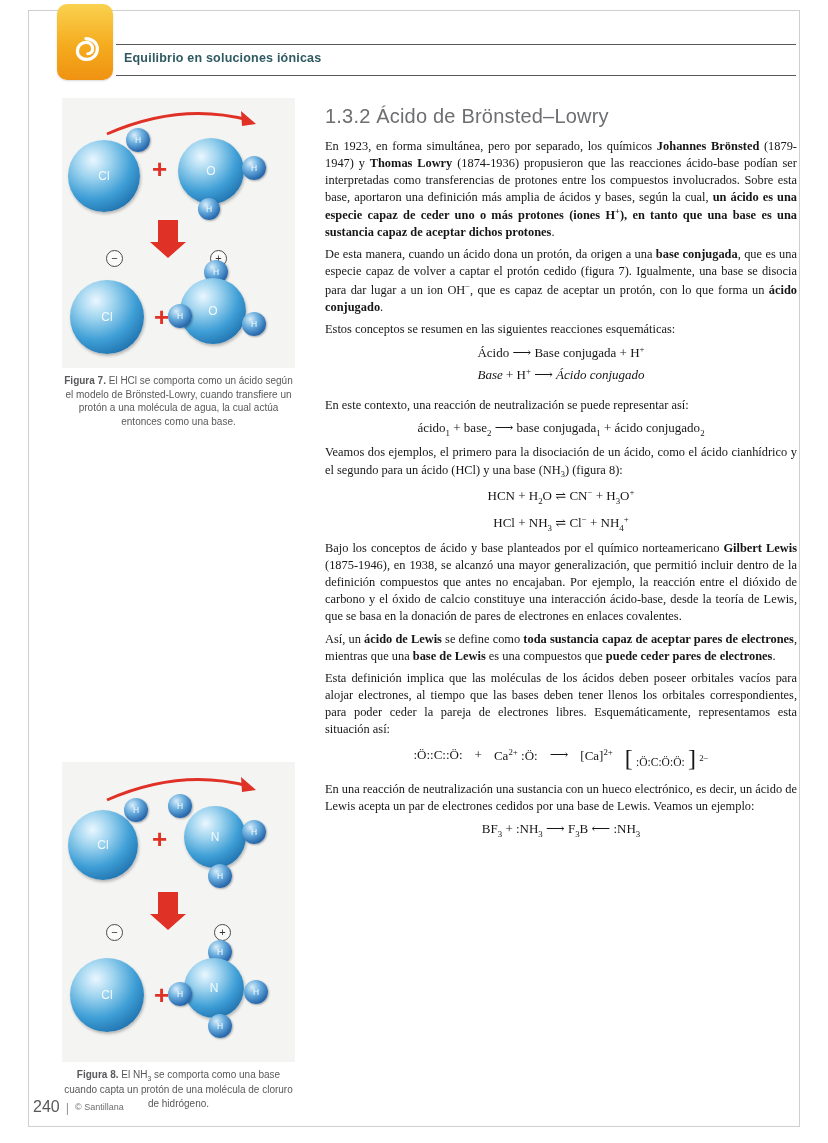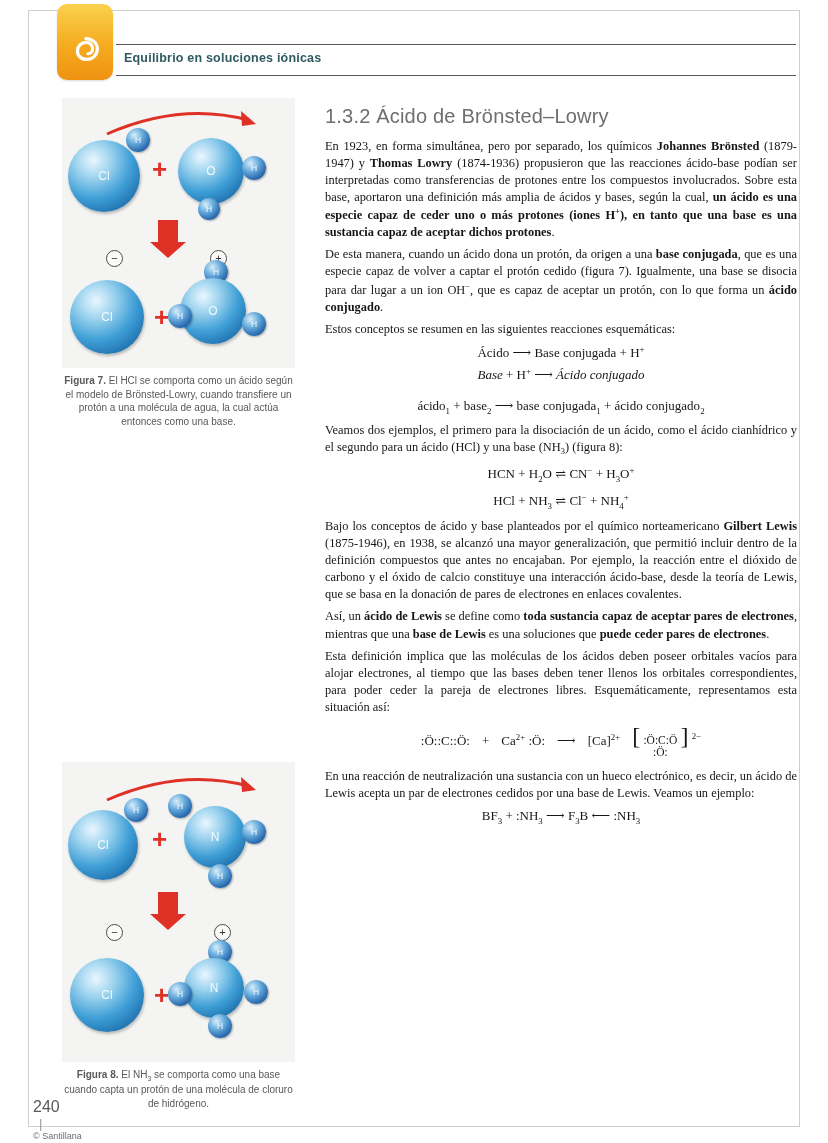--- a/index.html
+++ b/index.html
@@ -23,22 +23,22 @@
   .main-col p{margin:0 0 5px;text-align:justify;}
   .section-heading{font-family:"Liberation Sans",sans-serif;font-weight:400;color:#6d6e71;
         font-size:20px;margin:2px 0 7px;letter-spacing:.2px;}
   .section-heading.second{margin-top:10px;}
   sup,sub{font-size:.68em;}
   .b{font-weight:bold;margin-top:12px;} .i{font-style:italic;}
   .eq{display:block;text-align:center;margin:2px 0 6px;font-size:13px;
       font-family:"Liberation Serif","DejaVu Serif","DejaVu Sans",serif;}
   .eq-block{margin:2px 0 12px;}
   .eq-block .eq{margin:0 0 3px;}
-  .lewis{display:flex;justify-content:center;align-items:center;gap:12px;margin:8px 0 10px;}
-  .stack{display:inline-flex;flex-direction:column;line-height:1.05;font-size:11.5px;text-align:center;}
+  .lewis{display:flex;justify-content:center;align-items:flex-start;gap:12px;margin:8px 0 10px;}
+  .stack{display:inline-flex;flex-direction:row;line-height:1.05;font-size:11.5px;text-align:center;}
   .bigbr{font-size:24px;font-weight:300;line-height:1;}
   
   .fig-panel{position:relative;width:233px;background:#f4f4f2;overflow:hidden;}
   .fig7{height:270px;}
   .fig8{height:300px;margin-top:334px;}
   .caption{font-family:"Liberation Sans",sans-serif;font-size:10px;line-height:1.35;
            color:#58595b;margin:6px 0 0;text-align:center;}
   .sphere{position:absolute;border-radius:50%;display:flex;align-items:center;justify-content:center;
           color:#f2faff;font-family:"Liberation Sans",sans-serif;}
   .sphere.big{background:radial-gradient(circle at 35% 28%, #eaf7ff 0%, #9fd4ef 25%, #3f9fd6 55%, #1a6aa8 85%, #0f4c86 100%);
@@ -49,22 +49,22 @@
           font-family:"Liberation Sans",sans-serif;line-height:1;}
   .down-arrow{position:absolute;width:36px;}
   .down-arrow .shaft{width:20px;height:22px;background:#e03127;margin:0 auto;}
   .down-arrow .head{width:0;height:0;border-left:18px solid transparent;
           border-right:18px solid transparent;border-top:16px solid #e03127;}
   .charge{position:absolute;width:15px;height:15px;border:1.4px solid #4a4a4a;border-radius:50%;
           background:#fbfbf9;color:#333;font-family:"Liberation Sans",sans-serif;font-size:11px;
           display:flex;align-items:center;justify-content:center;line-height:1;}
   .curve{position:absolute;left:30px;top:2px;}
   
-  .footer{position:absolute;left:33px;top:1098px;display:flex;align-items:flex-start;
-          font-family:"Liberation Sans",sans-serif;color:#58595b;flex-direction:column;}
+  .footer{position:absolute;left:33px;top:1098px;display:flex;align-items:center;
+          font-family:"Liberation Sans",sans-serif;color:#58595b;}
   .footer .pnum{font-size:16px;}
   .footer .sep{margin:0 6px;font-size:13px;color:#9a9a9a;}
   .footer .imprint{font-size:9px;color:#6d6e71;}
 </style>
 </head>
 <body>
 
 <div class="canvas">
 
   <div class="page-border"></div>
@@ -187,27 +187,28 @@
 
   <main class="main-col">
     <h2 class="section-heading">1.3.2 Ácido de Brönsted–Lowry</h2>
     <p><span>En 1923, en forma simultánea, pero por separado, los químicos </span><span class="b">Johannes Brönsted</span><span> (1879-1947) y </span><span class="b">Thomas Lowry</span><span> (1874-1936) propusieron que las reacciones ácido-base podían ser interpretadas como transferencias de protones entre los compuestos involucrados. Sobre esta base, aportaron una definición más amplia de ácidos y bases, según la cual, </span><span class="b">un ácido es una especie capaz de ceder uno o más protones (iones H</span><sup class="b">+</sup><span class="b">), en tanto que una base es una sustancia capaz de aceptar dichos protones</span><span>.</span></p>
     <p><span>De esta manera, cuando un ácido dona un protón, da origen a una </span><span class="b">base conjugada</span><span>, que es una especie capaz de volver a captar el protón cedido (figura 7). Igualmente, una base se disocia para dar lugar a un ion OH</span><sup>−</sup><span>, que es capaz de aceptar un protón, con lo que forma un </span><span class="b">ácido conjugado</span><span>.</span></p>
     <p>Estos conceptos se resumen en las siguientes reacciones esquemáticas:</p>
     <div class="eq-block">
       <span class="eq"><span>Ácido </span><span>⟶</span><span> Base conjugada + H</span><sup>+</sup></span>
       <span class="eq"><span class="i">Base</span><span> + H</span><sup>+</sup><span> ⟶ </span><span class="i">Ácido conjugado</span></span>
     </div>
+    <p>En este contexto, una reacción de neutralización se puede representar así:</p>
     <span class="eq"><span>ácido</span><sub>1</sub><span> + base</span><sub>2</sub><span> ⟶ base conjugada</span><sub>1</sub><span> + ácido conjugado</span><sub>2</sub></span>
     <p><span>Veamos dos ejemplos, el primero para la disociación de un ácido, como el ácido cianhídrico y el segundo para un ácido (HCl) y una base (NH</span><sub>3</sub><span>) (figura 8):</span></p>
     <span class="eq"><span>HCN + H</span><sub>2</sub><span>O </span><span>⇌</span><span> CN</span><sup>−</sup><span> + H</span><sub>3</sub><span>O</span><sup>+</sup></span>
     <span class="eq"><span>HCl + NH</span><sub>3</sub><span> </span><span>⇌</span><span> Cl</span><sup>−</sup><span> + NH</span><sub>4</sub><sup>+</sup></span>
 
     <p><span>Bajo los conceptos de ácido y base planteados por el químico norteamericano </span><span class="b">Gilbert Lewis</span><span> (1875-1946), en 1938, se alcanzó una mayor generalización, que permitió incluir dentro de la definición compuestos que antes no encajaban. Por ejemplo, la reacción entre el dióxido de carbono y el óxido de calcio constituye una interacción ácido-base, desde la teoría de Lewis, que se basa en la donación de pares de electrones en enlaces covalentes.</span></p>
-    <p><span>Así, un </span><span class="b">ácido de Lewis</span><span> se define como </span><span class="b">toda sustancia capaz de aceptar pares de electrones</span><span>, mientras que una </span><span class="b">base de Lewis</span><span> es una soluciones que </span><span class="b">puede ceder pares de electrones</span><span>.</span></p>
+    <p><span>Así, un </span><span class="b">ácido de Lewis</span><span> se define como </span><span class="b">toda sustancia capaz de aceptar pares de electrones</span><span>, mientras que una </span><span class="b">base de Lewis</span><span> es una compuestos que </span><span class="b">puede ceder pares de electrones</span><span>.</span></p>
     <p>Esta definición implica que las moléculas de los ácidos deben poseer orbitales vacíos para alojar electrones, al tiempo que las bases deben tener llenos los orbitales correspondientes, para poder ceder la pareja de electrones libres. Esquemáticamente, representamos esta situación así:</p>
 
     <div class="eq lewis">
       <span>:Ö::C::Ö:</span>
       <span>+</span>
       <span><span>Ca</span><sup>2+</sup> <span>:Ö:</span></span>
       <span>⟶</span>
       <span><span>[Ca]</span><sup>2+</sup></span>
       <span class="stackwrap">
         <span class="bigbr">[</span>

